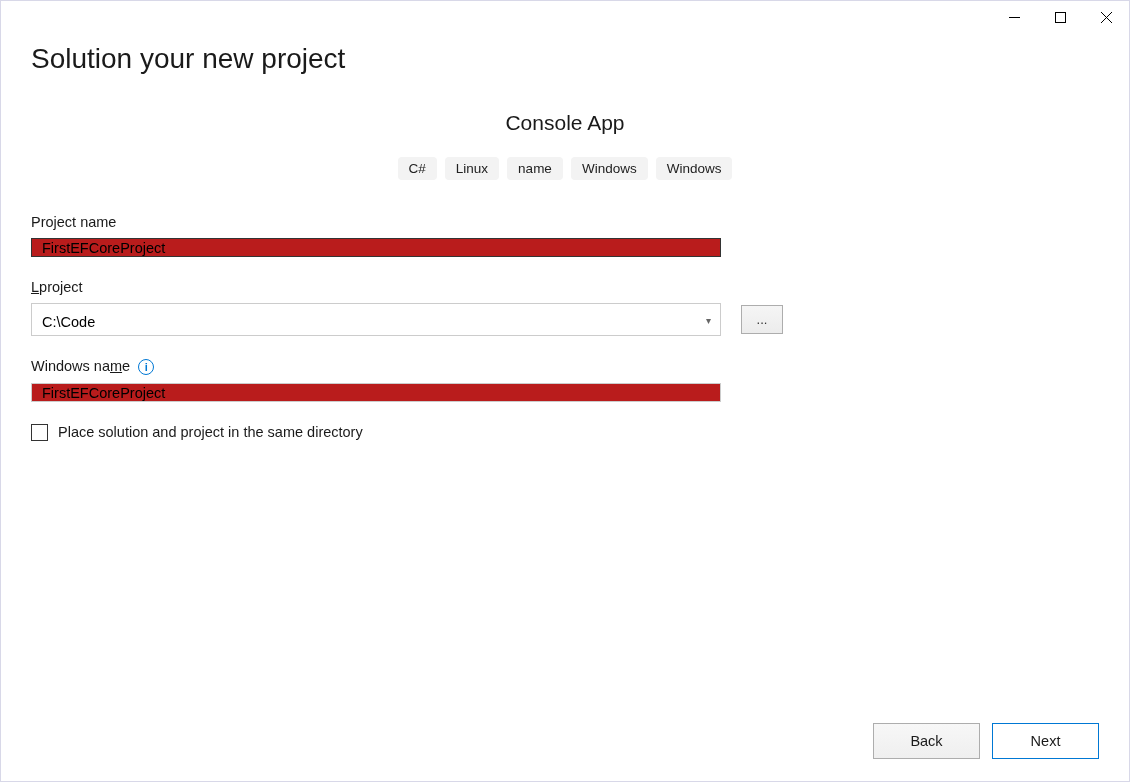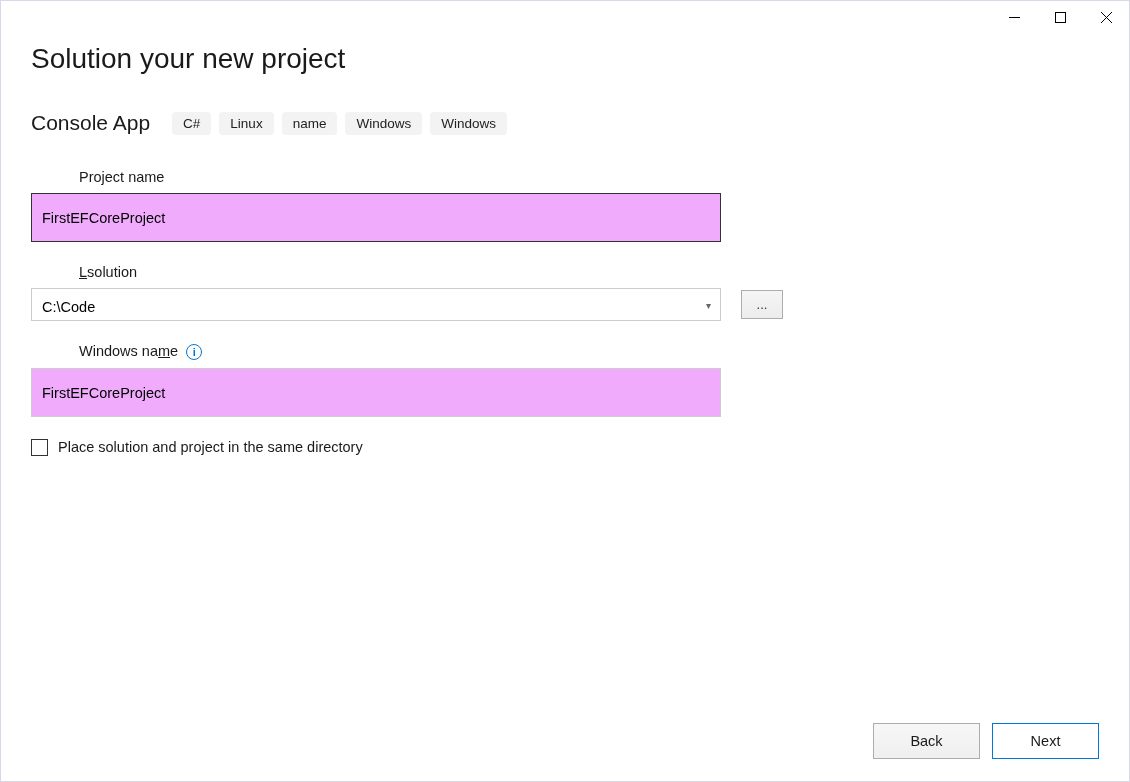--- a/index.html
+++ b/index.html
@@ -43,20 +43,21 @@
       font-size: 28px;
       font-weight: 500;
       color: #1a1a1a;
       margin-bottom: 36px;
     }
     .subtitle-row {
       display: flex;
       align-items: center;
       gap: 22px;
       margin-bottom: 34px;
+      flex-direction: column;
     }
     .subtitle {
       font-size: 21px;
       font-weight: 400;
       color: #1a1a1a;
     }
     .tags {
       display: flex;
       gap: 8px;
     }
@@ -68,21 +69,20 @@
       border-radius: 4px;
     }
     .form-group {
       margin-bottom: 22px;
     }
     .form-label {
       display: block;
       font-size: 14.5px;
       color: #1a1a1a;
       margin-bottom: 8px;
-      margin-left: 48px;
     }
     .form-label .underline-char {
       text-decoration: underline;
     }
     .info-icon {
       display: inline-flex;
       vertical-align: middle;
       margin-left: 4px;
       width: 16px;
       height: 16px;
@@ -90,26 +90,26 @@
       border-radius: 50%;
       color: #0078d4;
       font-size: 11px;
       font-weight: 700;
       align-items: center;
       justify-content: center;
       font-style: normal;
     }
     .text-input {
       width: 690px;
-      height: 49px;
+      height: 19px;
       padding: 0 10px;
       font-size: 14.5px;
       font-family: inherit;
       border: 1px solid #333;
-      background: #f0abfc;
+      background: #b91c1c;
       color: #000;
     }
     .text-input.light {
       border: 1px solid #cccccc;
     }
     .location-row {
       display: flex;
       align-items: center;
       gap: 20px;
     }
@@ -227,21 +227,21 @@
       <span class="tag">Windows</span>
     </div>
   </div>
 
   <div class="form-group">
     <label class="form-label">Project name</label>
     <input type="text" class="text-input" value="FirstEFCoreProject" style="">
   </div>
 
   <div class="form-group">
-    <label class="form-label"><span></span><span class="underline-char">L</span><span>solution</span></label>
+    <label class="form-label"><span></span><span class="underline-char">L</span><span>project</span></label>
     <div class="location-row">
       <div class="select-wrap">
         <input type="text" class="select-input" value="C:\Code" style="">
         <span class="select-caret">▾</span>
       </div>
       <button class="browse-btn">...</button>
     </div>
   </div>
 
   <div class="form-group">

